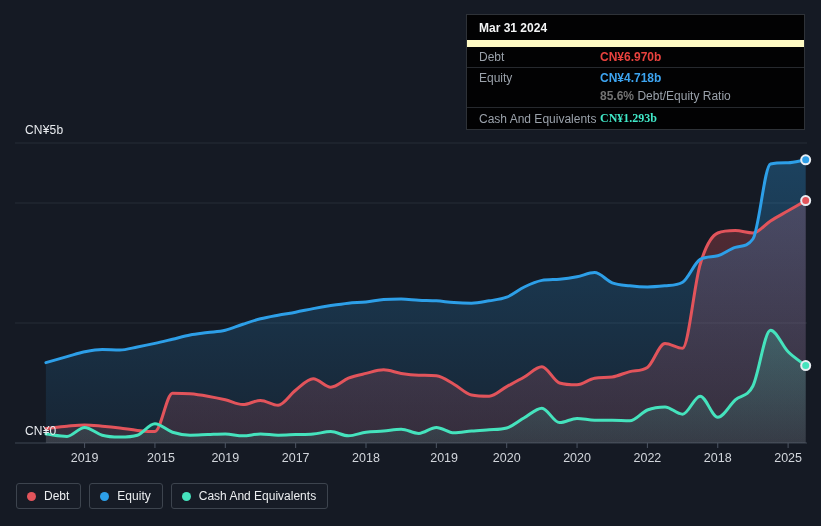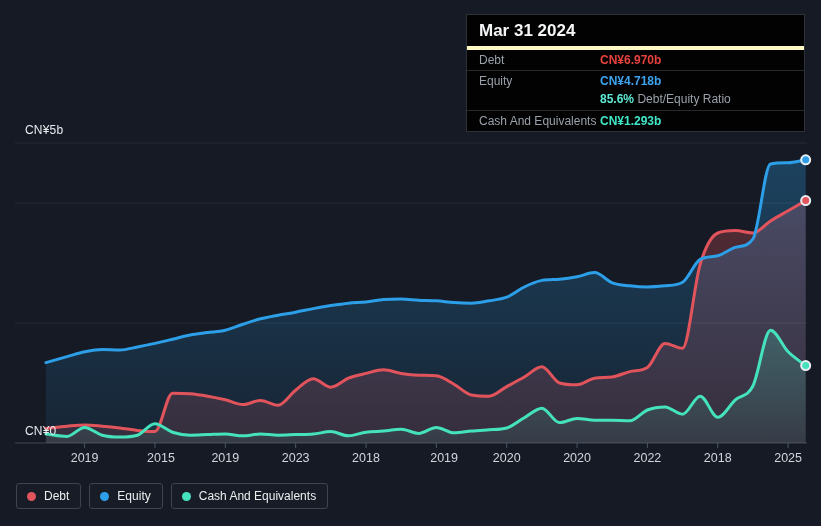--- a/index.html
+++ b/index.html
@@ -16,29 +16,29 @@
   .xlab{
     position:absolute;top:451px;width:44px;text-align:center;
     color:#d2d6dc;font-size:12.5px;
   }
   
   #tooltip{
     position:absolute;left:466px;top:14px;width:339px;box-sizing:border-box;
     background:#020203;border:1px solid #2e3238;color:#9aa1aa;font-size:12px;
   }
   #tooltip .tt-title{
-    padding:6px 12px 5px;font-weight:bold;color:#f4f5f6;font-size:17px;
-    border-bottom:4px solid #fef9c3;
+    padding:6px 12px 5px;font-weight:bold;color:#f4f5f6;font-size:12px;
+    border-bottom:7px solid #fef9c3;
   }
   .tt-row{display:flex;align-items:center;padding:3px 12px;}
   .tt-row.bordered{border-bottom:1px solid #26292e;}
   .tt-label{width:121px;flex:0 0 121px;}
   .tt-value{font-weight:bold;}
   .tt-ratio{padding:1px 12px 4px 133px;border-bottom:1px solid #26292e;}
-  .tt-ratio b{color:#5eead4;}
+  .tt-ratio b{color:#737373;}
   
   #legend{position:absolute;left:16px;top:483px;display:flex;gap:8px;}
   .legend-item{
     display:flex;align-items:center;gap:8px;
     border:1px solid #3d444e;border-radius:3px;
     padding:5px 11px 5px 10px;cursor:pointer;
     color:#eceef0;font-size:12px;background:rgba(255,255,255,0.01);
   }
   .legend-dot{width:9px;height:9px;border-radius:50%;flex:0 0 9px;}
 </style>
@@ -87,21 +87,21 @@
       <circle cx="805.6875" cy="159.8" r="4.5" fill="#2d9fe8" stroke="#e9eef3" stroke-width="2"></circle>
       <circle cx="805.6875" cy="365.6" r="4.5" fill="#45e3bd" stroke="#e9eef3" stroke-width="2"></circle>
     </svg>
 
   <div class="ylab" style="top:123px">CN¥5b</div>
   <div class="ylab" style="top:424px">CN¥0</div>
   <div id="xlabels">
       <span class="xlab" style="left: 62.6px;">2019</span>
       <span class="xlab" style="left: 139px;">2015</span>
       <span class="xlab" style="left: 203.3px;">2019</span>
-      <span class="xlab" style="left: 273.65px;">2023</span>
+      <span class="xlab" style="left: 273.65px;">2017</span>
       <span class="xlab" style="left: 344px;">2018</span>
       <span class="xlab" style="left: 414px; text-align: right;">2019</span>
       <span class="xlab" style="left: 484.7px;">2020</span>
       <span class="xlab" style="left: 555.05px;">2020</span>
       <span class="xlab" style="left: 625.4px;">2022</span>
       <span class="xlab" style="left: 695.75px;">2018</span>
       <span class="xlab" style="left: 766.1px;">2025</span>
     </div>
 
   <div id="tooltip">
@@ -113,21 +113,21 @@
     <div class="tt-row">
       <span class="tt-label">Equity</span>
       <span class="tt-value" id="tt-equity-val" style="color: rgb(61, 164, 240);">CN¥4.718b</span>
     </div>
     <div class="tt-ratio">
       <b>85.6%</b>
       <span>Debt/Equity Ratio</span>
     </div>
     <div class="tt-row">
       <span class="tt-label">Cash And Equivalents</span>
-      <span class="tt-value" id="tt-cash-val" style="color: rgb(64, 232, 200);">CN¥1.293b</span>
+      <span class="tt-value" id="tt-cash-val" style="color: rgb(64, 232, 200); font-family: Liberation Serif, serif;">CN¥1.293b</span>
     </div>
   </div>
 
   <div id="legend">
     <div class="legend-item">
       <span class="legend-dot" style="background: rgb(226, 84, 91);"></span>
       <span>Debt</span>
     </div>
     <div class="legend-item">
       <span class="legend-dot" style="background: rgb(45, 159, 232);"></span>

